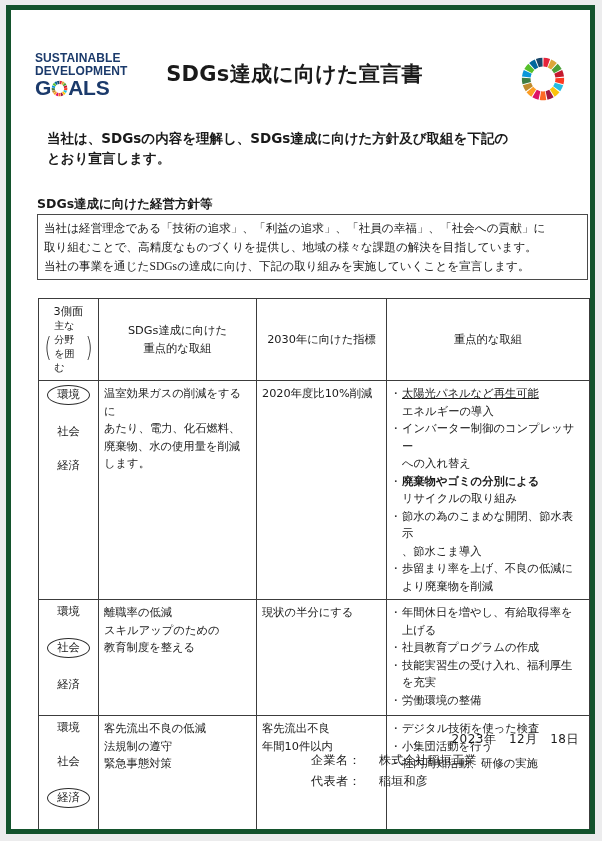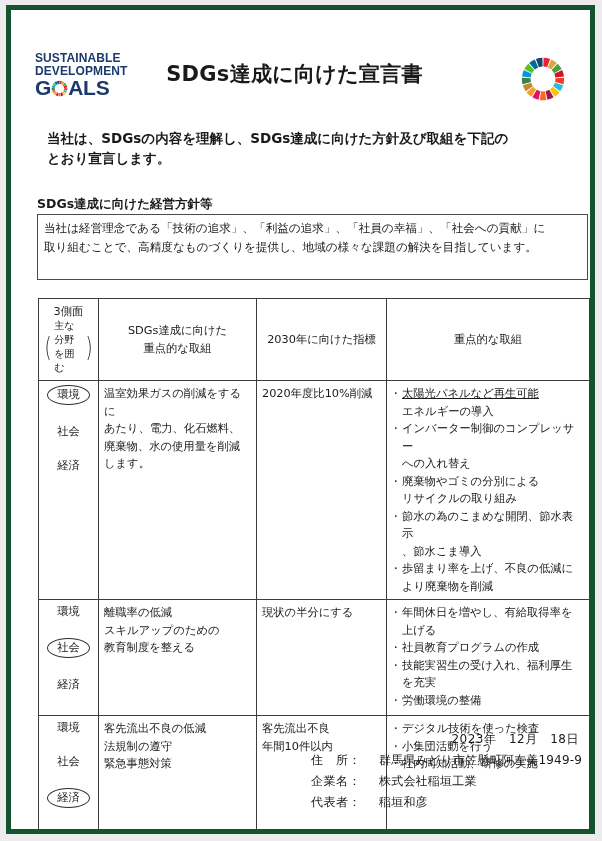--- a/index.html
+++ b/index.html
@@ -310,20 +310,21 @@
 
   <div class="intro">
     <div>当社は、SDGsの内容を理解し、SDGs達成に向けた方針及び取組を下記の</div>
     <div>とおり宣言します。</div>
   </div>
 
   <div class="policy-heading">SDGs達成に向けた経営方針等</div>
   <div class="policy-box">
     <p>当社は経営理念である「技術の追求」、「利益の追求」、「社員の幸福」、「社会への貢献」に</p>
     <p>取り組むことで、高精度なものづくりを提供し、地域の様々な課題の解決を目指しています。</p>
+    <p>当社の事業を通じたSDGsの達成に向け、下記の取り組みを実施していくことを宣言します。</p>
   </div>
 
   <table class="sdg-table">
     <colgroup>
       <col class="col-aspect">
         <col class="col-action">
         <col class="col-target">
         <col class="col-focus">
     </colgroup>
     <thead>
@@ -371,21 +372,21 @@
             <ul class="focus-list">
               <li>
                 <span style="display: block; text-decoration: underline;">太陽光パネルなど再生可能</span>
                 <span style="display: block; margin-left: 0px;">エネルギーの導入</span>
               </li>
               <li>
                 <span style="display: block;">インバーター制御のコンプレッサー</span>
                 <span style="display: block; margin-left: 0px;">への入れ替え</span>
               </li>
               <li>
-                <span style="display: block;">廃棄物やゴミの分別による</span>
+                <span style="display: block; font-weight: bold;">廃棄物やゴミの分別による</span>
                 <span style="display: block; margin-left: 0px;">リサイクルの取り組み</span>
               </li>
               <li>
                 <span style="display: block;">節水の為のこまめな開閉、節水表示</span>
                 <span style="display: block; margin-left: 0px;">、節水こま導入</span>
               </li>
               <li>
                 <span style="display: block;">歩留まり率を上げ、不良の低減に</span>
                 <span style="display: block; margin-left: 0px;">より廃棄物を削減</span>
               </li>
@@ -460,24 +461,20 @@
                 <span style="display: block;">社内周知活動、研修の実施</span>
               </li>
             </ul>
           </td>
         </tr>
       </tbody>
   </table>
 
   <div class="footer">
     <div class="date-line">2023年　12月　18日</div>
-    <div class="f-row">
-      <span class="f-label">住　所：</span>
-      <span class="f-value">群馬県みどり市笠懸町阿左美1949-9</span>
-    </div>
     <div class="f-row">
       <span class="f-label">企業名：</span>
       <span class="f-value">株式会社稲垣工業</span>
     </div>
     <div class="f-row">
       <span class="f-label">代表者：</span>
       <span class="f-value">稲垣和彦</span>
     </div>
   </div>
 

